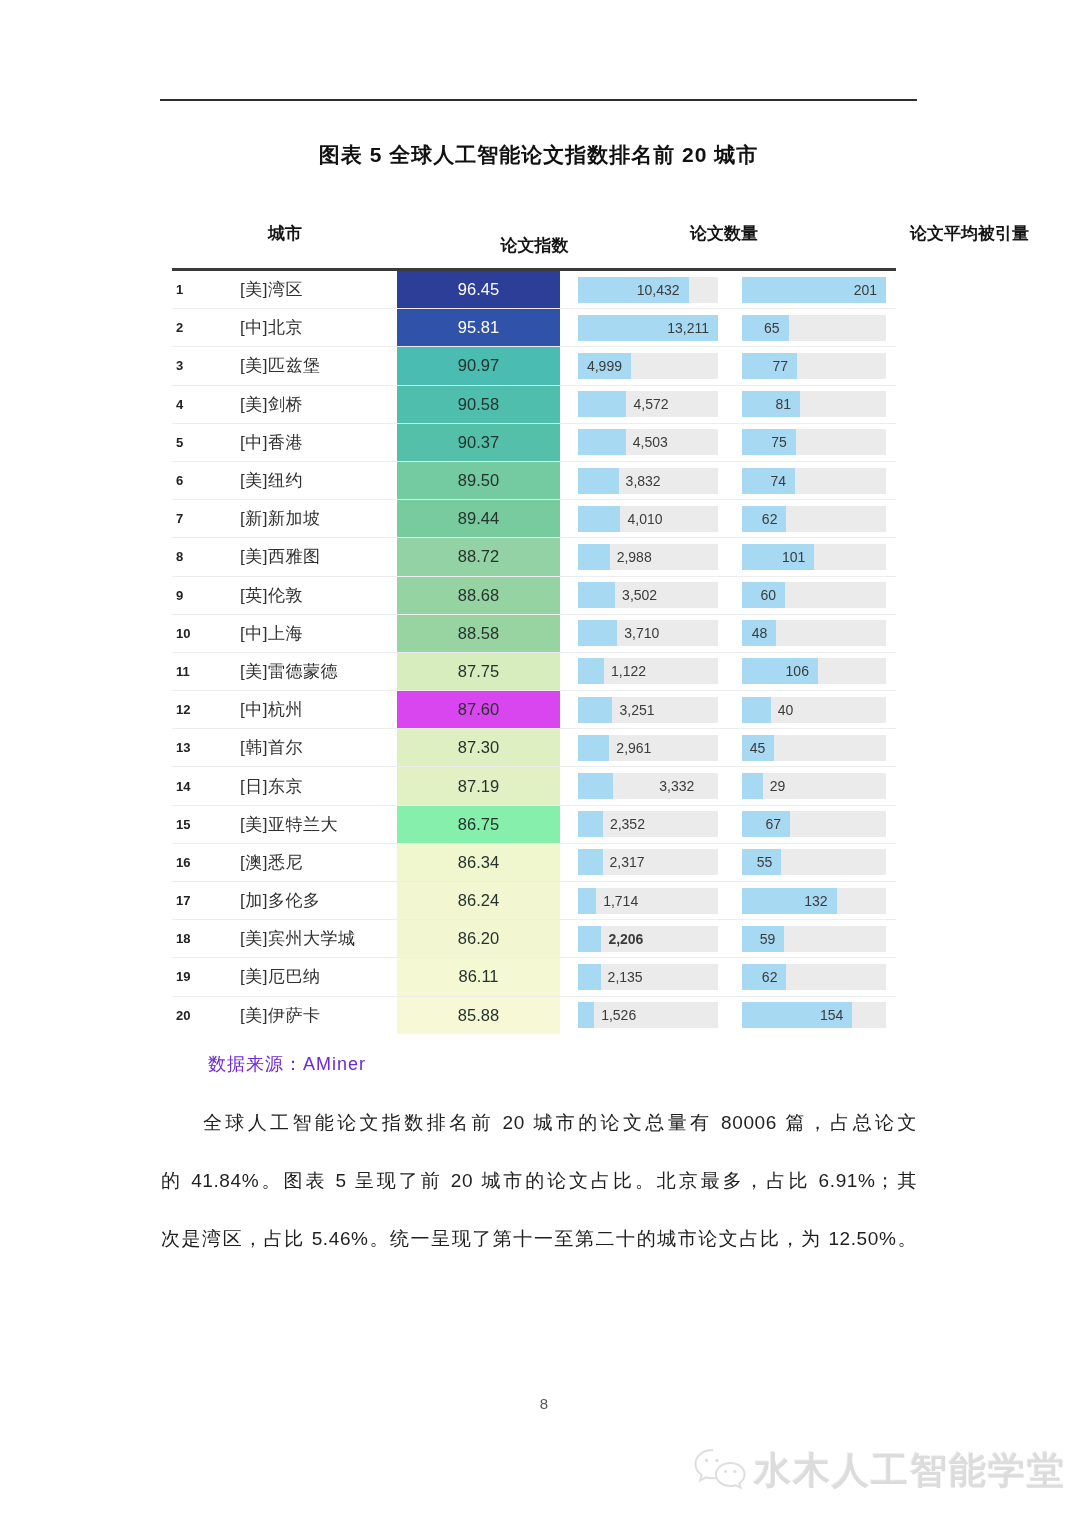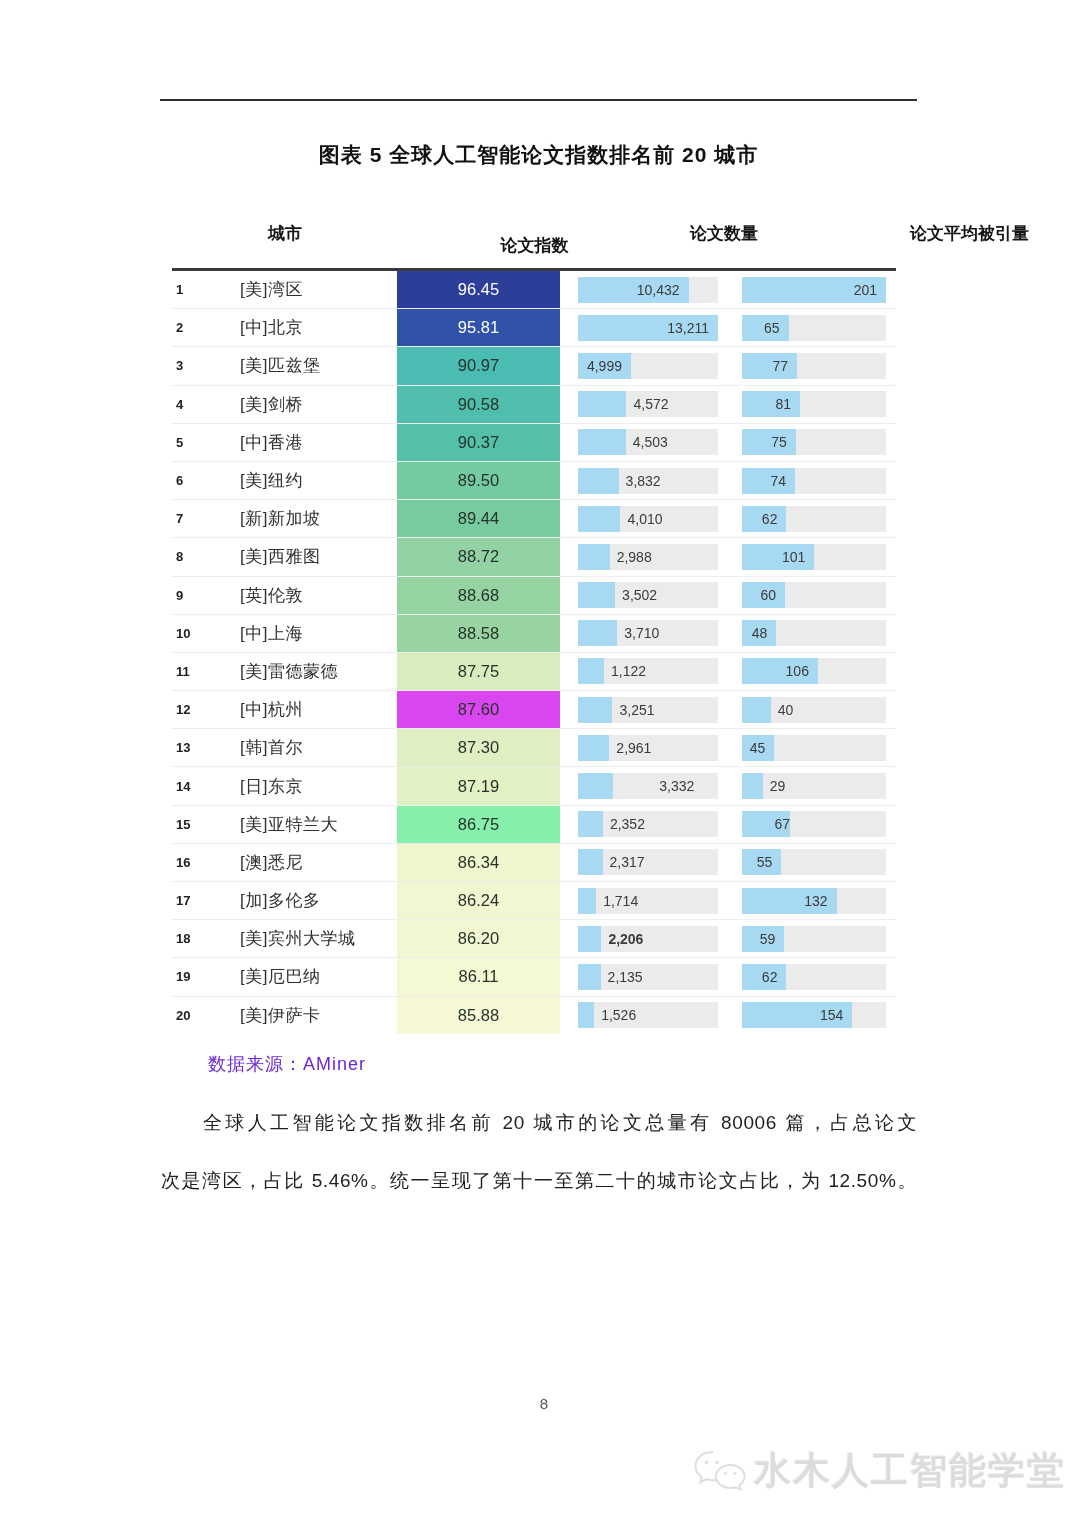--- a/index.html
+++ b/index.html
@@ -26,21 +26,21 @@
   .fill{position:absolute;left:0;top:0;height:100%;background:#a7d9f3;}
   .blabel{position:absolute;top:0;height:26px;line-height:26px;font-size:14px;color:#3b3b3b;white-space:nowrap;}
   .blabel.in{left:0;text-align:right;padding-right:9px;box-sizing:border-box;}
   
   .source{position:absolute;left:208px;top:1052px;font-size:18px;color:#6d28d9;letter-spacing:1px;}
   .para{position:absolute;left:161px;top:1094px;width:756px;font-size:19px;color:#1f1f1f;letter-spacing:0.6px;}
   .pline{line-height:58px;height:58px;text-align:justify;text-align-last:justify;}
   .pline.first{text-indent:42px;}
   .pageno{position:absolute;left:0;top:1395px;width:1088px;text-align:center;font-size:15px;color:#555;}
   
-  .wm{position:absolute;right:14px;top:1446px;display:flex;align-items:center;gap:8px;}
+  .wm{position:absolute;right:14px;top:1446px;display:flex;align-items:flex-start;gap:8px;}
   .wm-text{font-size:37px;font-weight:bold;color:#dcdcdc;letter-spacing:2px;
         text-shadow:1px 1px 0 #ffffff, -1px -1px 0 #efefef;}
   .wm-icon{opacity:0.85;}
 </style>
 </head>
 <body>
 
 <div class="page">
 
   <div class="top-rule"></div>
@@ -361,21 +361,21 @@
       <div class="barcell">
         <div class="track">
           <div class="fill" style="width: 17.8%;"></div>
           <span class="blabel" style="left: calc(17.8% + 7px);">2,352</span>
         </div>
       </div>
       <div></div>
       <div class="barcell">
         <div class="track">
           <div class="fill" style="width: 33.33%;"></div>
-          <span class="blabel in" style="width: 33.33%; margin-left: 9px;">67</span>
+          <span class="blabel in" style="width: 33.33%;">67</span>
         </div>
       </div>
       <div></div>
     </div>
 
     <div class="grid trow">
       <div class="rank">16</div>
       <div class="city">[澳]悉尼</div>
       <div class="idx" style="background: rgb(240, 246, 206);">86.34</div>
       <div></div>
@@ -478,20 +478,21 @@
       </div>
       <div></div>
     </div>
   </div>
   </div>
 
   <div class="source">数据来源：AMiner</div>
 
   <div class="para">
     <div class="pline first">全球人工智能论文指数排名前 20 城市的论文总量有 80006 篇，占总论文</div>
+    <div class="pline">的 41.84%。图表 5 呈现了前 20 城市的论文占比。北京最多，占比 6.91%；其</div>
     <div class="pline">次是湾区，占比 5.46%。统一呈现了第十一至第二十的城市论文占比，为 12.50%。</div>
   </div>
 
   <div class="pageno">8</div>
 
   <div class="wm">
     <svg class="wm-icon" width="54" height="46" viewBox="0 0 54 46">
       <g fill="none" stroke="#d9d9d9" stroke-width="2">
         <path d="M21 4 C11 4 3.5 10 3.5 18 c0 4.5 2.4 8.4 6.2 11 l-1.6 5.4 6-3.1 c2.2 0.6 4.5 1 6.9 1 1 0 2-0.1 3-0.2"></path>
         <path d="M38.5 17 c-8 0-14.5 5-14.5 11.5 0 6.4 6.5 11.5 14.5 11.5 1.8 0 3.6-0.3 5.2-0.8 l4.8 2.4 -1.3-4.3 c3.2-2.1 5.3-5.3 5.3-8.8 C52.5 22 46.5 17 38.5 17 Z"></path>

